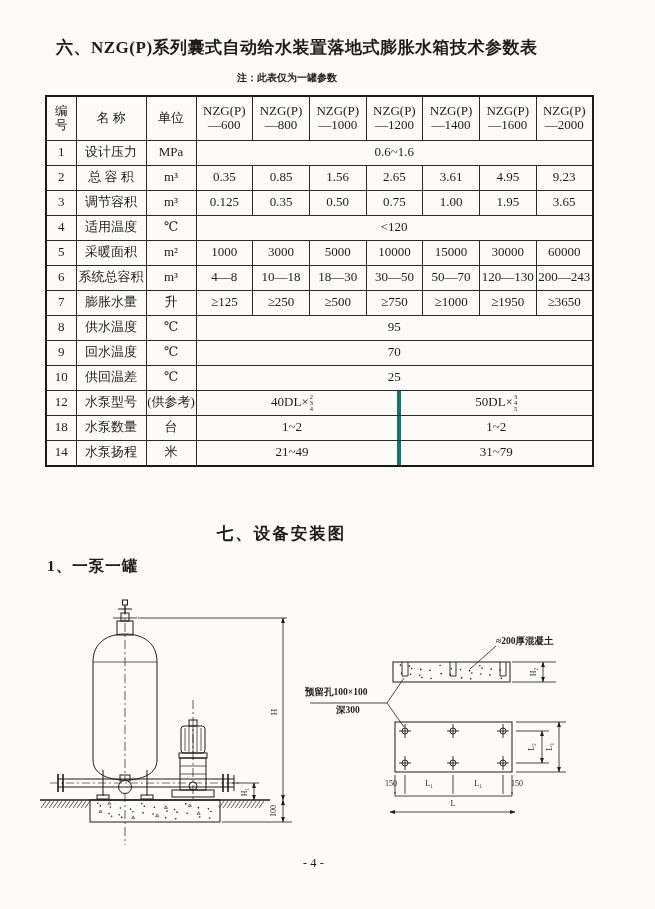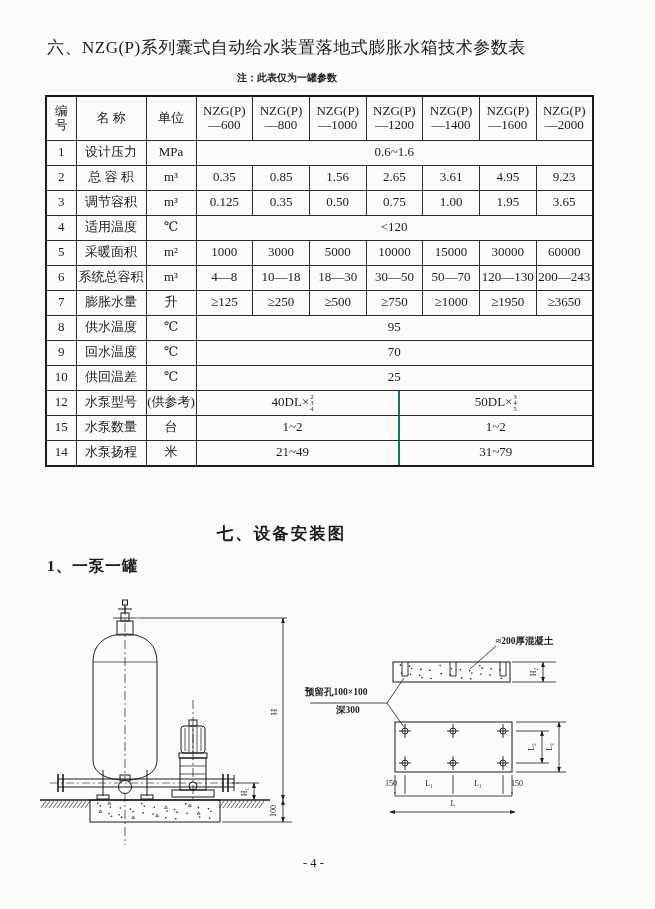--- a/index.html
+++ b/index.html
@@ -1,21 +1,21 @@
 <!DOCTYPE html>
 <html><head>
 <meta charset="utf-8">
 <style>
   html,body{margin:0;padding:0;}
   body{
     width:655px;height:909px;position:relative;overflow:hidden;
     background:#fcfbf7;color:#1b1b1b;
     font-family:"Liberation Serif","DejaVu Serif",serif;
   }
-  .doc-title{position:absolute;top:36px;left:47px;font-size:17px;font-weight:normal;letter-spacing:.5px;}
+  .doc-title{position:absolute;top:36px;left:56px;font-size:17px;font-weight:bold;letter-spacing:.5px;}
   .table-note{position:absolute;top:71px;left:237px;font-size:10px;font-weight:bold;}
   .sec7-title{position:absolute;top:523px;left:0;width:563px;text-align:center;font-size:16.5px;font-weight:bold;letter-spacing:2px;}
   .sub-title{position:absolute;top:556px;left:47px;font-size:15.5px;font-weight:bold;letter-spacing:1px;}
   .page-num{position:absolute;top:856px;left:0;width:627px;text-align:center;font-size:12.5px;}
 
   table.params{
     position:absolute;top:95px;left:45px;width:547px;
     border-collapse:collapse;table-layout:fixed;
     border:2.5px solid #1a1a1a;
   }
@@ -24,21 +24,21 @@
     padding:0;font-weight:normal;font-size:13px;line-height:1.1;
     overflow:hidden;white-space:nowrap;
   }
   table.params thead tr{height:44px;}
   table.params tbody tr{height:25px;}
   col.c-no{width:30px;} col.c-name{width:70px;} col.c-unit{width:50px;} col.c-m{width:56.7px;}
   .cn{font-size:12.5px;}
   .hdr-no div{line-height:14px;font-size:12.5px;}
   .half-split{display:flex;align-items:stretch;width:100%;height:24px;gap:9px;}
   .half{flex:1;display:flex;align-items:center;justify-content:center;}
-  .half + .half{border-left:2px solid #0f766e;}
+  .half + .half{border-left:4px solid #0f766e;}
   .stack{display:inline-flex;flex-direction:column;font-size:6.5px;line-height:6px;margin-left:1px;}
   svg text{font-family:"Liberation Serif","DejaVu Serif",serif;fill:#1b1b1b;}
   .dimlbl{font-size:9px;}
   .dimsm{font-size:8px;}
   .cnlbl{font-size:9.5px;font-weight:bold;}
 </style>
 </head>
 <body>
 
 <div class="doc-title">六、NZG(P)系列囊式自动给水装置落地式膨胀水箱技术参数表</div>
@@ -205,21 +205,21 @@
               <span class="stack">
                 <span>3</span>
                 <span>4</span>
                 <span>5</span>
               </span>
             </div>
           </div>
         </td>
       </tr>
       <tr>
-        <td>15</td>
+        <td>18</td>
         <td class="cn">水泵数量</td>
         <td class="cn">台</td>
         <td colspan="7">
           <div class="half-split">
             <div class="half">1~2</div>
             <div class="half">1~2</div>
           </div>
         </td>
       </tr>
       <tr>

